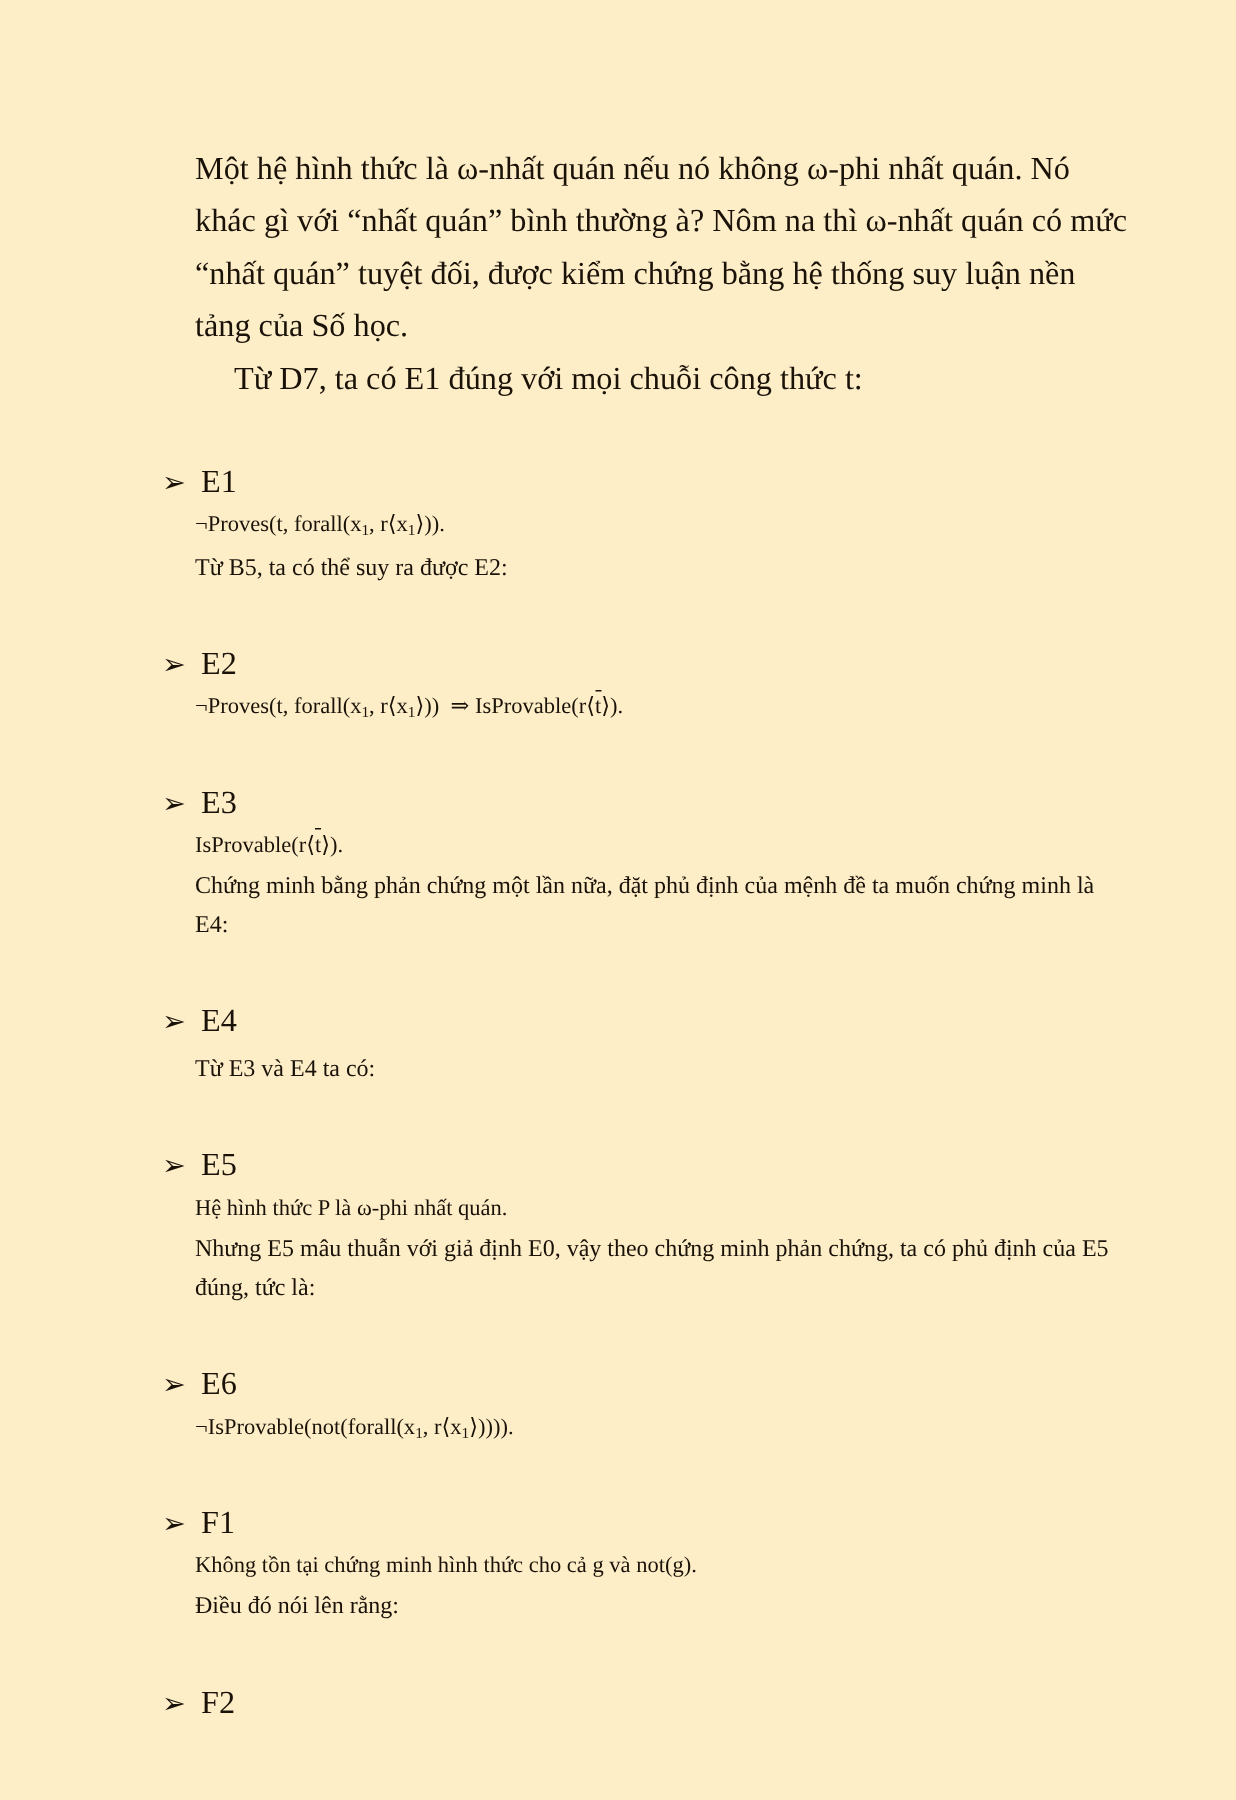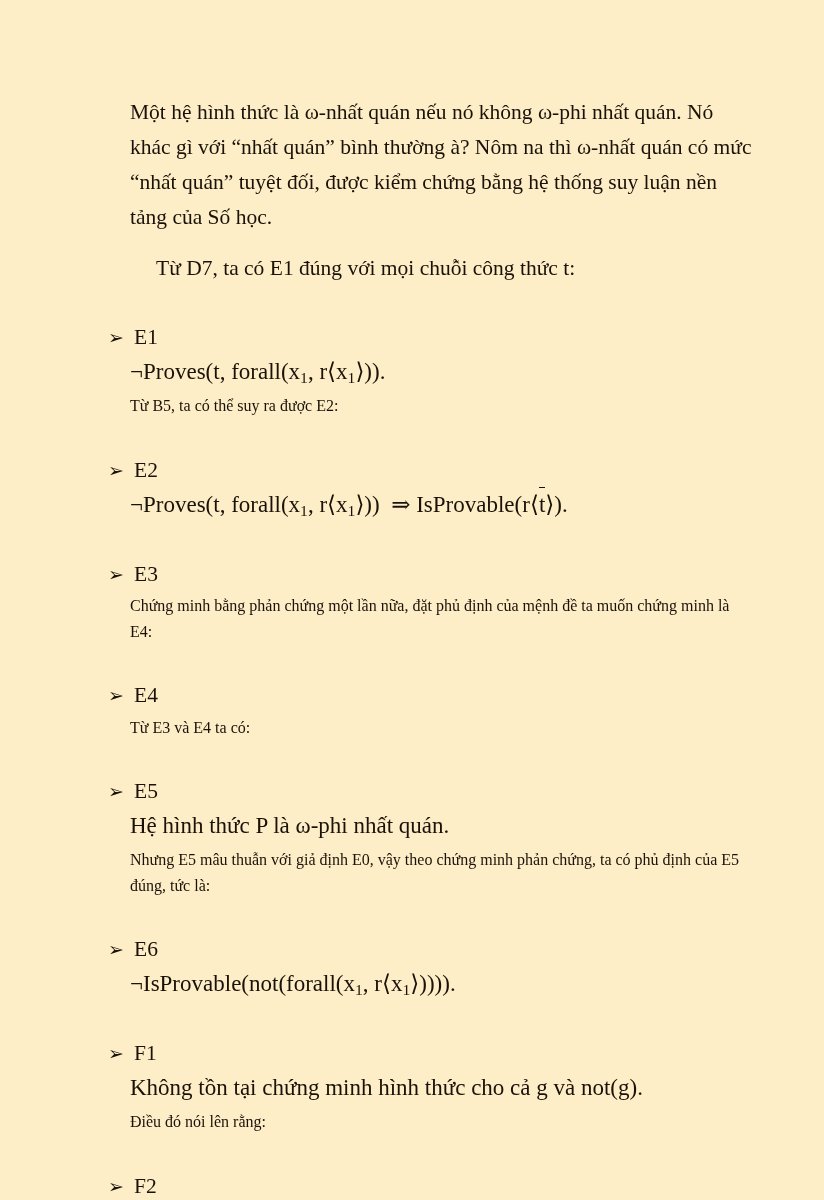--- a/index.html
+++ b/index.html
@@ -23,42 +23,41 @@
   }
   .para {
     font-size: 21.5px;
     line-height: 1.63;
     margin: 0 0 0 0;
     text-align: left;
     max-width: 640px;
   }
   .para.indent {
     text-indent: 26px;
-    margin-top: 16px;
   }
   .bullet-line {
     display: flex;
     align-items: baseline;
     margin-top: 11px;
     margin-left: -22px;
   }
   .bullet-mark {
     font-size: 19px;
     line-height: 1.2;
     width: 26px;
     flex: 0 0 26px;
     color: #1a1208;
   }
   .bullet-label {
     font-size: 21.5px;
     line-height: 1.5;
     margin-top: 24px;
   }
   .formula {
-    font-size: 23px;
+    font-size: 15px;
     line-height: 1.5;
     margin-top: 2px;
     margin-bottom: 0;
     white-space: nowrap;
   }
   .note {
     font-size: 16px;
     line-height: 1.6;
     margin-top: 3px;
     max-width: 640px;
@@ -107,20 +106,21 @@
       <span class="bullet-label">E2</span>
     </div>
     <div class="formula"><span>¬Proves(t, forall(x</span><sub>1</sub><span>, r⟨x</span><sub>1</sub><span>⟩))</span>&nbsp; <span>⇒</span> <span>IsProvable(r⟨</span><span class="ovl">t</span><span>⟩).</span></div>
   </div>
 
   <div class="blockgroup">
     <div class="bullet-line">
       <span class="bullet-mark">➢</span>
       <span class="bullet-label">E3</span>
     </div>
+    <div class="formula"><span>IsProvable(r⟨</span><span class="ovl">t</span><span>⟩).</span></div>
     <div class="note">Chứng minh bằng phản chứng một lần nữa, đặt phủ định của mệnh đề ta muốn chứng minh là E4:</div>
   </div>
 
   <div class="blockgroup">
     <div class="bullet-line">
       <span class="bullet-mark">➢</span>
       <span class="bullet-label">E4</span>
     </div>
     <div class="note">Từ E3 và E4 ta có:</div>
   </div>

